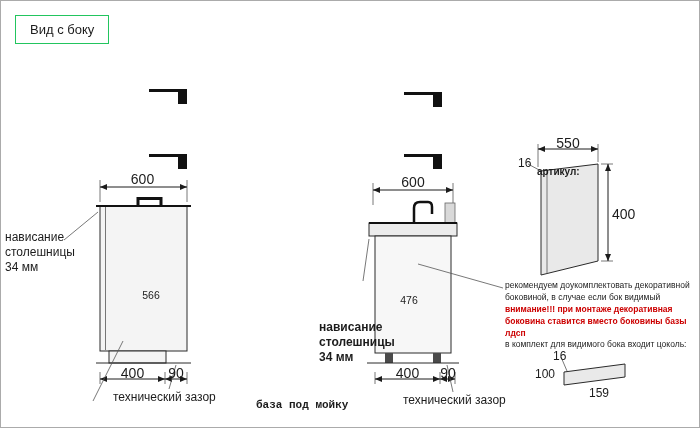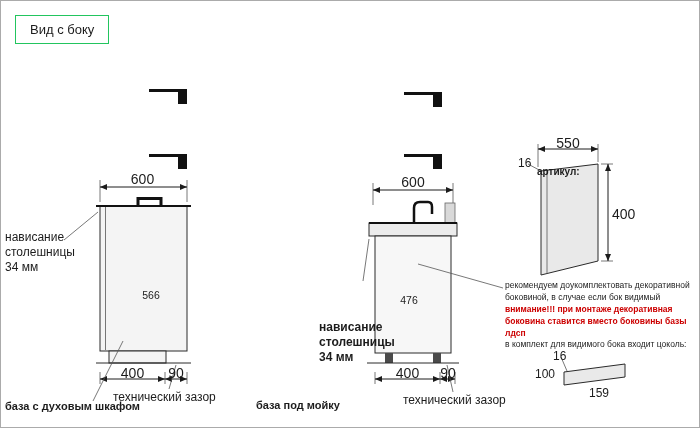--- a/index.html
+++ b/index.html
@@ -122,29 +122,28 @@
   </svg>
 
   <div class="lbl title-box">Вид с боку</div>
 
   <div class="lbl dim" style="left:97px;top:170px;width:89px;">600</div>
   <div class="lbl dim-in" style="left:99px;top:288px;width:102px;">566</div>
   <div class="lbl small" style="left:4px;top:229px;width:62px;">нависание столешницы 34 мм</div>
   <div class="lbl dim" style="left:99px;top:364px;width:65px;">400</div>
   <div class="lbl dim" style="left:162px;top:364px;width:26px;">90</div>
   <div class="lbl small nowrap" style="left:112px;top:389px;">технический зазор</div>
-  <div class="lbl caption" style="left:4px;top:399px;">база с духовым шкафом</div>
 
   <div class="lbl dim" style="left:372px;top:173px;width:80px;">600</div>
   <div class="lbl dim-in" style="left:374px;top:293px;width:68px;">476</div>
   <div class="lbl small bold" style="left:318px;top:271px;width:48px;">нависание столешницы 34 мм</div>
   <div class="lbl dim" style="left:374px;top:364px;width:65px;">400</div>
   <div class="lbl dim" style="left:437px;top:364px;width:20px;">90</div>
   <div class="lbl small nowrap" style="left:402px;top:392px;">технический зазор</div>
-  <div class="lbl caption" style="left:255px;top:398px;">база под мойку</div>
+  <div class="lbl caption" style="left:255px;top:398px;font-family:Liberation Mono, monospace;">база под мойку</div>
 
   <div class="lbl bold nowrap" style="left:536px;top:117px;font-size:10px;">артикул:</div>
   <div class="lbl dim" style="left:537px;top:134px;width:60px;">550</div>
   <div class="lbl small" style="left:517px;top:155px;">16</div>
   <div class="lbl dim" style="left:611px;top:205px;">400</div>
 
   <div class="lbl notes" style="left:504px;top:279px;">
     <div>рекомендуем доукомплектовать декоративной боковиной, в случае если бок видимый</div>
     <div class="warn">внимание!!! при монтаже декоративная боковина ставится вместо боковины базы лдсп</div>
     <div>в комплект для видимого бока входит цоколь:</div>

